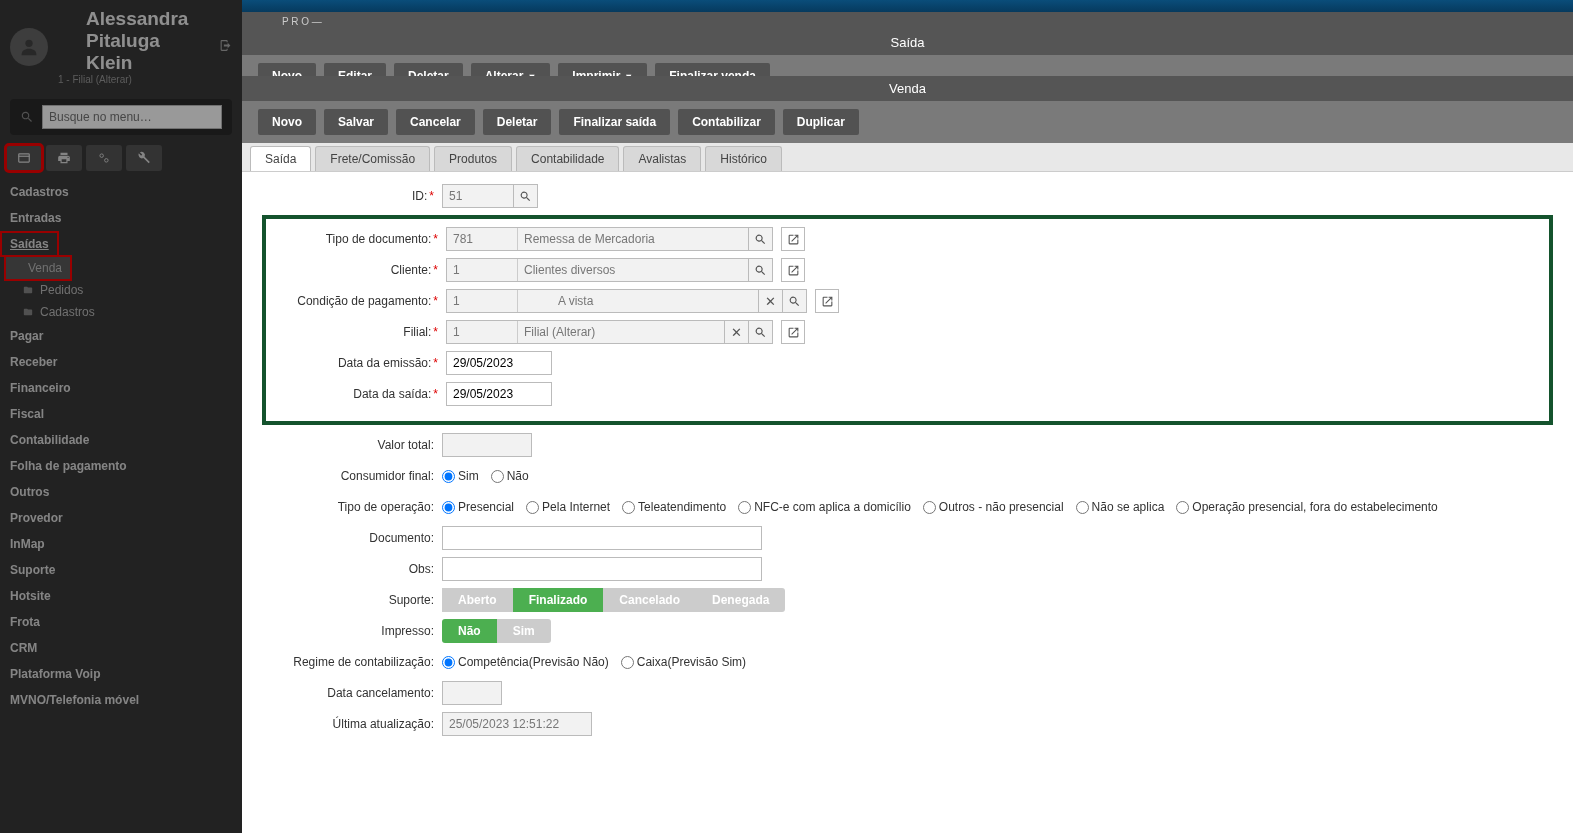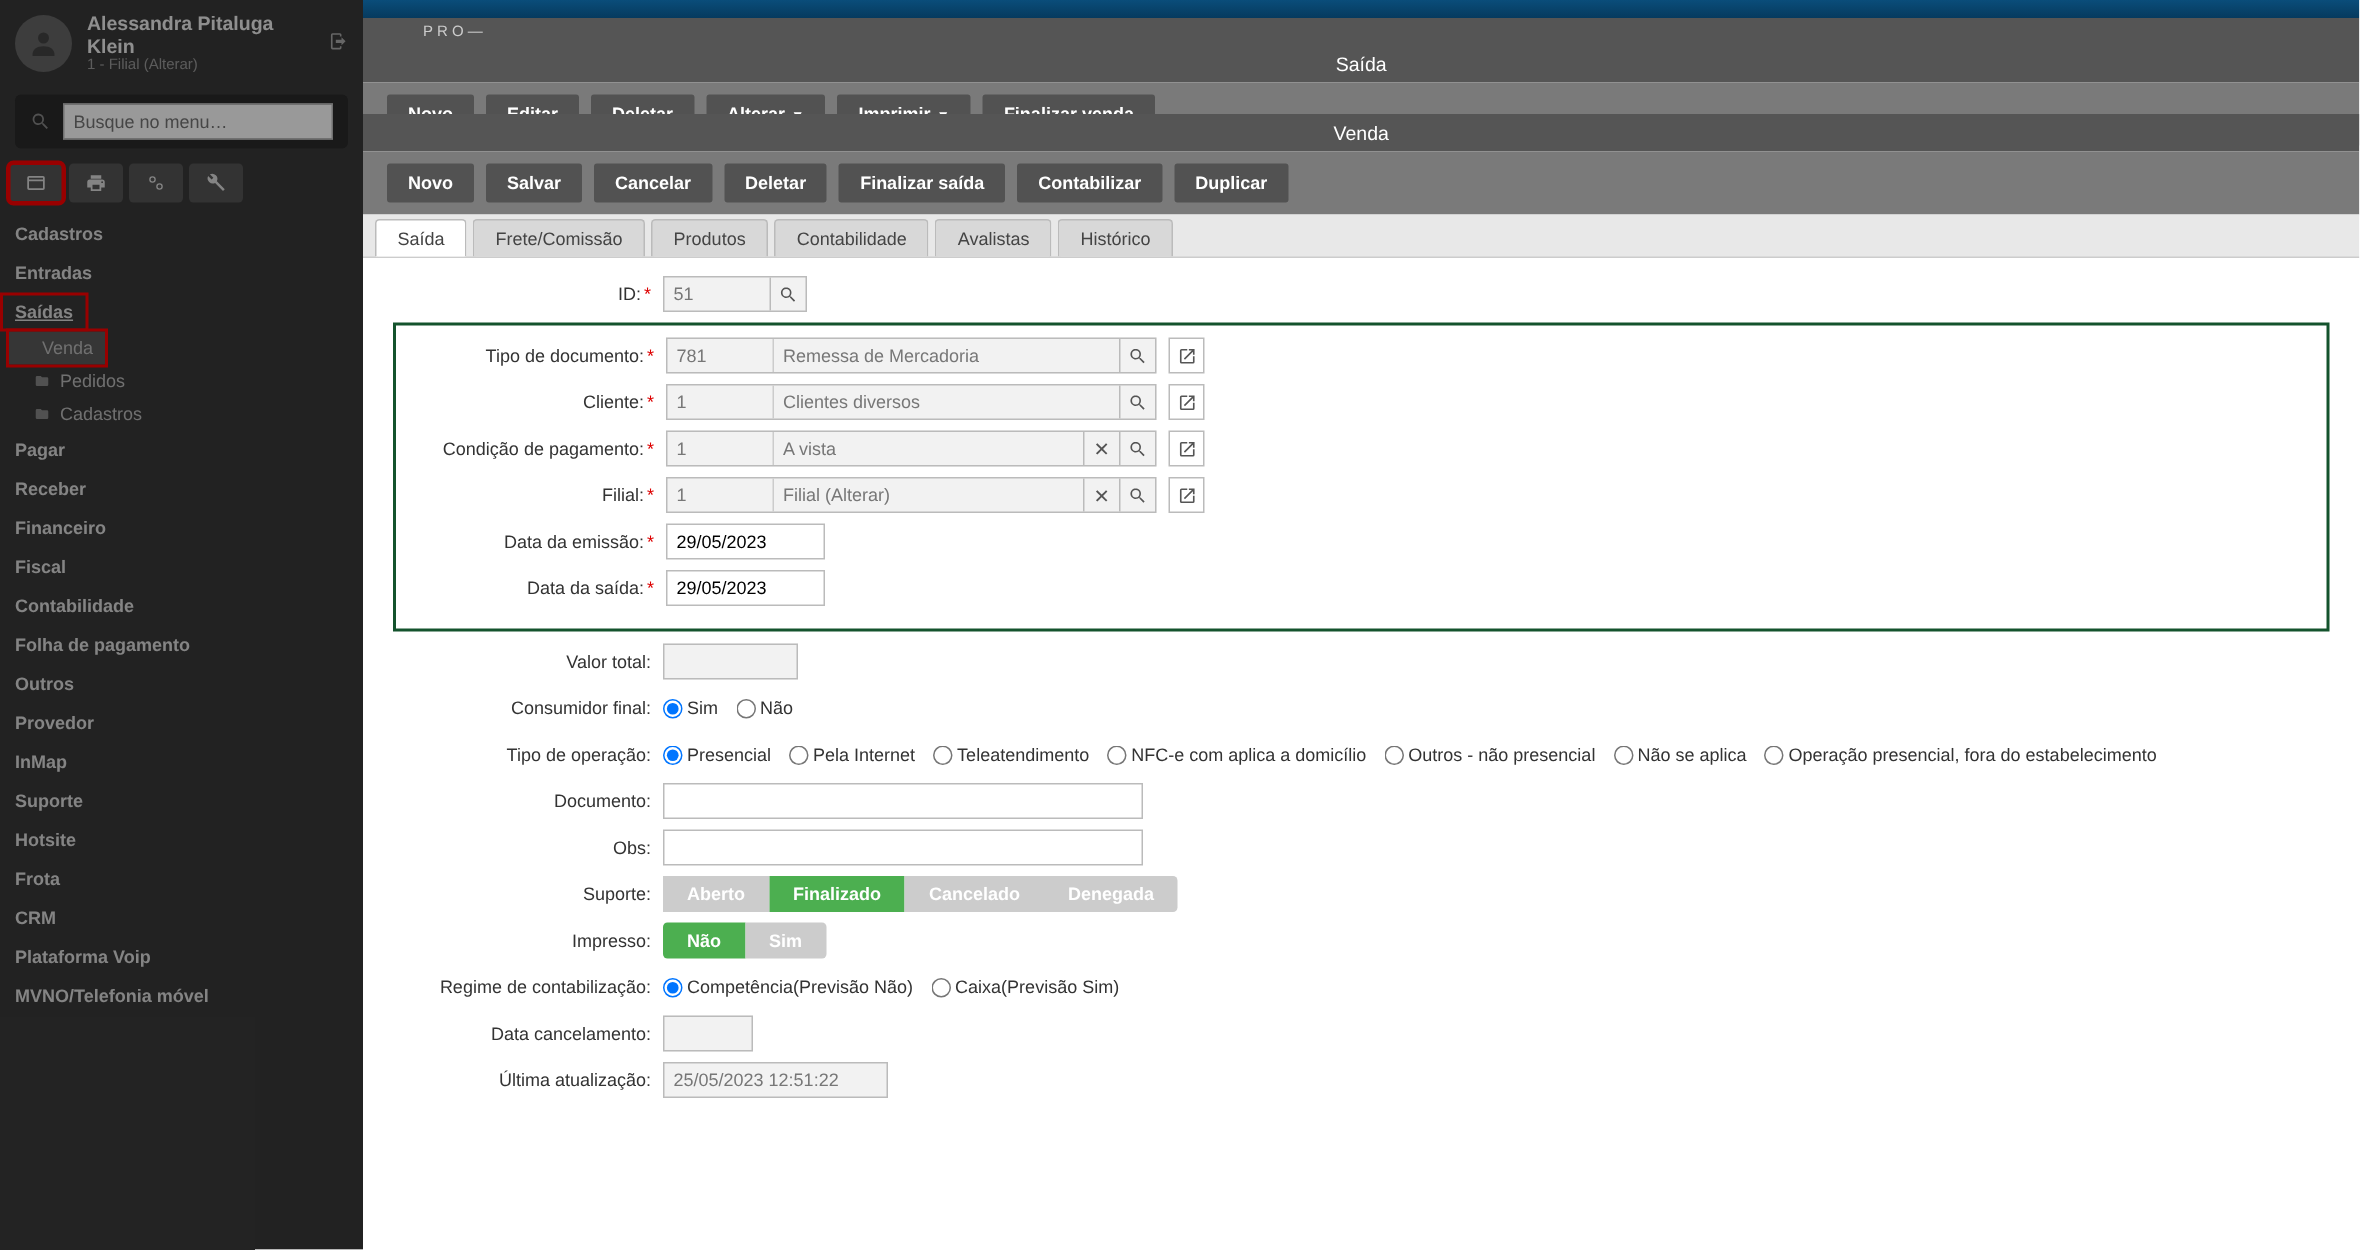--- a/index.html
+++ b/index.html
@@ -5,21 +5,21 @@
     * { margin: 0; padding: 0; box-sizing: border-box; font-family: Arial, sans-serif; }
     body { display: flex; height: 100vh; overflow: hidden; background: #fff; font-size: 12px; }
     
     .sidebar { width: 242px; background: #3a3a3a; color: #ccc; display: flex; flex-direction: column; position: relative; }
     .sidebar-overlay { position: absolute; inset: 0; background: rgba(0,0,0,0.4); z-index: 5; pointer-events: none; }
     
     .user-section { display: flex; align-items: center; padding: 8px 10px; gap: 10px; position: relative; z-index: 1; }
     .avatar-circle { width: 38px; height: 38px; border-radius: 50%; background: #666; display: flex; align-items: center; justify-content: center; }
     .avatar-circle svg { width: 22px; height: 22px; fill: #444; }
     .user-info { flex: 1; }
-    .user-name { font-size: 13px; color: #eee; font-weight: bold; }
+    .user-name { font-size: 19px; color: #eee; font-weight: bold; margin-left: 28px; }
     .user-branch { font-size: 10px; color: #999; }
     .logout-icon { color: #aaa; cursor: pointer; font-size: 14px; }
     
     .search-box { margin: 6px 10px; background: #2a2a2a; border-radius: 4px; display: flex; align-items: center; padding: 6px 10px; position: relative; z-index: 1; }
     .search-box svg { width: 14px; height: 14px; fill: #888; margin-right: 8px; }
     .search-box input { background: transparent; border: none; color: #ccc; outline: none; flex: 1; font-size: 12px; }
     
     .icon-toolbar { display: flex; gap: 4px; padding: 4px 6px; position: relative; z-index: 1; }
     .icon-btn { width: 36px; height: 26px; background: #555; border: none; border-radius: 3px; display: flex; align-items: center; justify-content: center; cursor: pointer; }
     .icon-btn svg { width: 14px; height: 14px; fill: #ddd; }
@@ -78,21 +78,21 @@
     .radio-item { display: flex; align-items: center; gap: 3px; font-size: 12px; color: #333; }
     .radio-item input[type="radio"] { cursor: pointer; }
     
     .status-group { display: flex; align-items: center; }
     .status-seg { padding: 5px 16px; color: #fff; font-size: 12px; font-weight: bold; }
     .status-seg.muted { background: #ccc; color: #fff; }
     .status-seg.active-green { background: #4caf50; }
     .status-seg.active-green.first { border-radius: 3px 0 0 3px; }
     .status-seg.last { border-radius: 0 3px 3px 0; }
     
-    .highlight-box { border: 2px solid #14532d; padding: 8px 0; margin: 2px 0 8px 0; }
+    .highlight-box { border: 4px solid #14532d; padding: 8px 0; margin: 2px 0 8px 0; }
     
     .icon-svg { width: 13px; height: 13px; }
   </style>
 </head>
 <body>
 
 <div class="sidebar">
   <div class="sidebar-overlay"></div>
 
   <div class="user-section">
@@ -276,21 +276,21 @@
               </span>
           </div>
         </div>
 
         <div class="form-row">
           <div class="form-label"><span>Condição de pagamento:</span><span class="req">*</span></div>
           <div class="form-content">
             <div class="lookup-group">
               <input type="text" class="input-code" readonly="" value="1" style="">
               <span class="sep"></span>
-              <input type="text" style="width: 206px;" readonly="" value="A vista">
+              <input type="text" style="width: 206px; margin-left: 34px;" readonly="" value="A vista">
               <span class="lookup-icon">✕</span>
               <span class="lookup-icon">
                   <svg class="icon-svg" viewBox="0 0 24 24" fill="currentColor">
                     <path d="M15.5 14h-.8l-.3-.3a6.5 6.5 0 10-.7.7l.3.3v.8l5 5 1.5-1.5-5-5zM9.5 14A4.5 4.5 0 1114 9.5 4.5 4.5 0 019.5 14z"></path>
                   </svg>
                 </span>
             </div>
             <span class="lookup-icon external">
                 <svg class="icon-svg" viewBox="0 0 24 24" fill="currentColor">
                   <path d="M14 3v2h3.6l-9.8 9.8 1.4 1.4L19 6.4V10h2V3h-7zM19 19H5V5h7V3H5a2 2 0 00-2 2v14a2 2 0 002 2h14a2 2 0 002-2v-7h-2v7z"></path>

